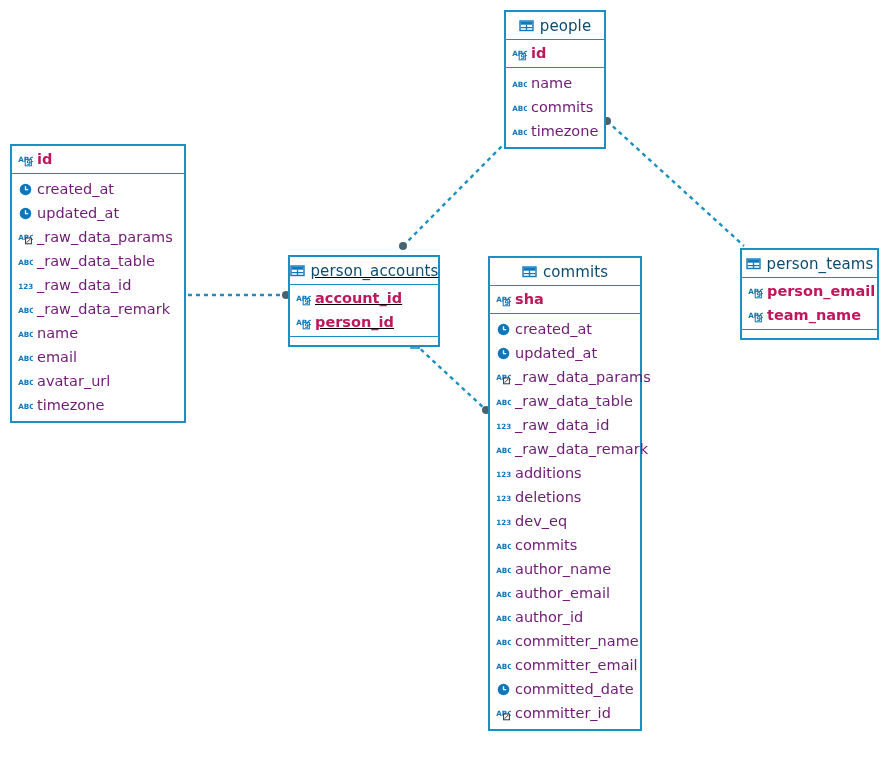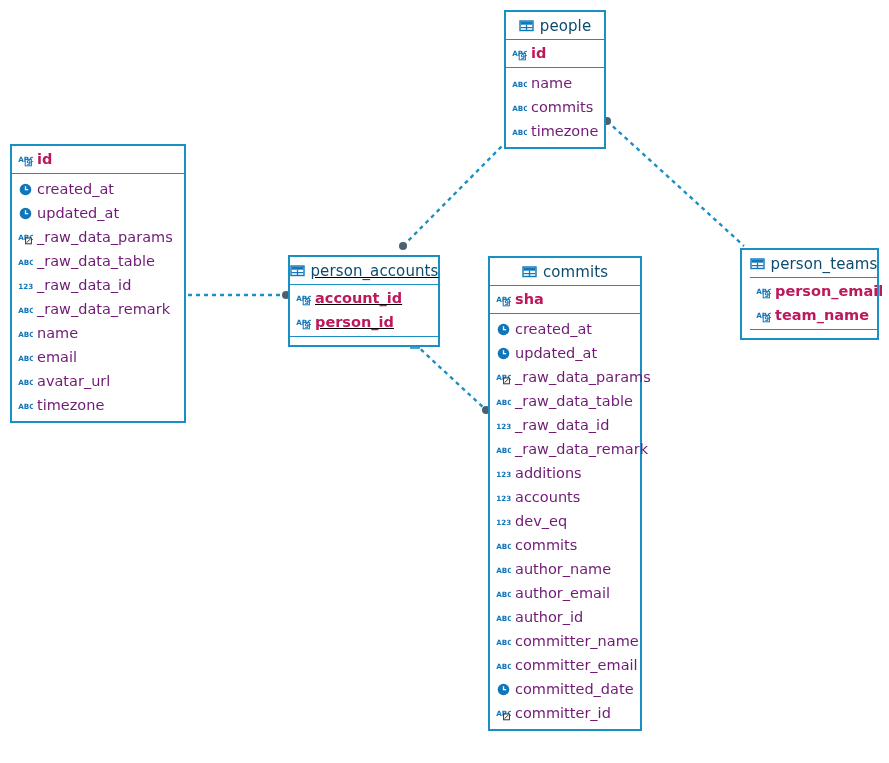--- a/index.html
+++ b/index.html
@@ -353,21 +353,21 @@
             </svg>
           </span>
           <span class="lbl">additions</span>
         </div>
         <div class="row">
           <span class="ico">
             <svg width="15" height="15" viewBox="0 0 15 15">
               <text x="0.2" y="11" font-size="7.2" fill="#1177bb" font-family="&quot;DejaVu Sans&quot;, sans-serif" font-weight="bold">123</text>
             </svg>
           </span>
-          <span class="lbl">accounts</span>
+          <span class="lbl">deletions</span>
         </div>
         <div class="row">
           <span class="ico">
             <svg width="15" height="15" viewBox="0 0 15 15">
               <text x="0.2" y="11" font-size="7.2" fill="#1177bb" font-family="&quot;DejaVu Sans&quot;, sans-serif" font-weight="bold">123</text>
             </svg>
           </span>
           <span class="lbl">dev_eq</span>
         </div>
         <div class="row">
@@ -433,21 +433,21 @@
               <text x="0.2" y="10" font-size="7.2" fill="#1177bb" font-family="&quot;DejaVu Sans&quot;, sans-serif" font-weight="bold">ABC</text>
               <rect x="7.6" y="8" width="5.8" height="5.8" fill="#ffffff"></rect>
               <rect x="7.6" y="8" width="5.8" height="5.8" fill="none" stroke="#333" stroke-width="1"></rect>
               <path d="M8.6 12.6 L12.4 9.0" stroke="#333" stroke-width="1"></path>
             </svg>
           </span>
           <span class="lbl">committer_id</span>
         </div>
       </div>
     </div>
-    <div class="entity" style="left: 740px; top: 248px; width: 139px; padding-left: 8px;">
+    <div class="entity" style="left: 740px; top: 248px; width: 139px;">
       <div class="ent-header">
         <span class="ico">
           <svg width="15" height="15" viewBox="0 0 15 15">
             <rect x="1" y="3" width="13" height="9.5" fill="none" stroke="#1177bb" stroke-width="1.4"></rect>
             <rect x="1.7" y="3.7" width="11.6" height="3" fill="#1177bb"></rect>
             <line x1="7.5" y1="6.7" x2="7.5" y2="12.5" stroke="#1177bb" stroke-width="1.3"></line>
             <line x1="1.7" y1="9.6" x2="13.3" y2="9.6" stroke="#1177bb" stroke-width="1.2"></line>
           </svg>
         </span>
         <span class="ent-title">person_teams</span>

